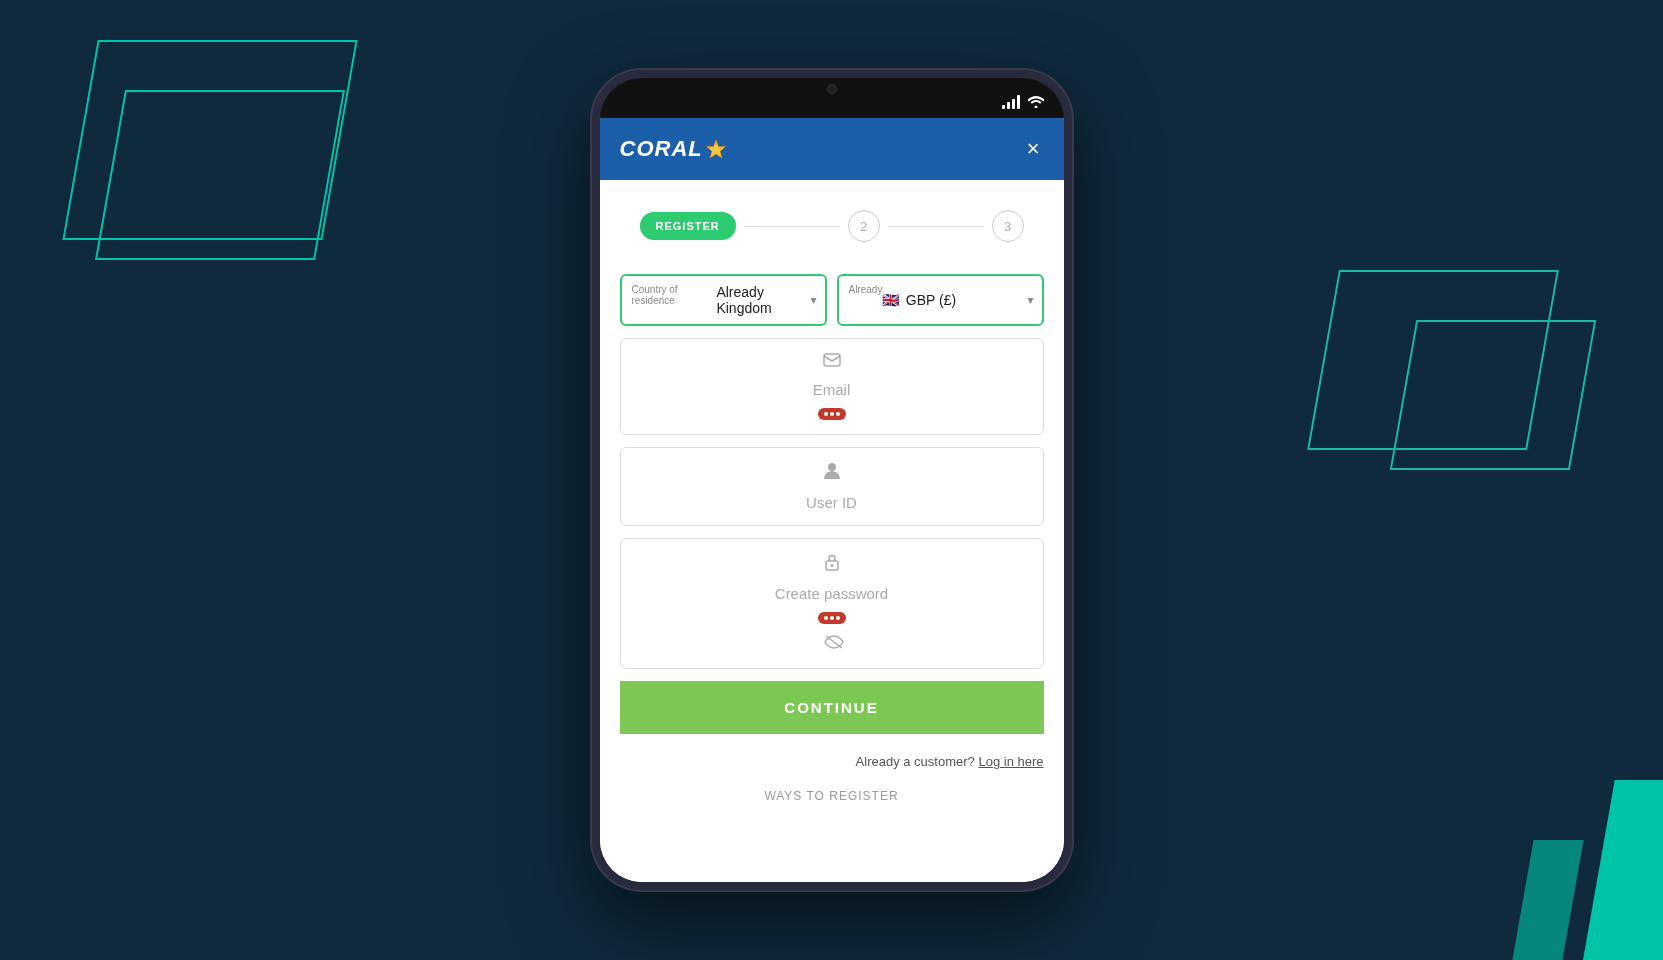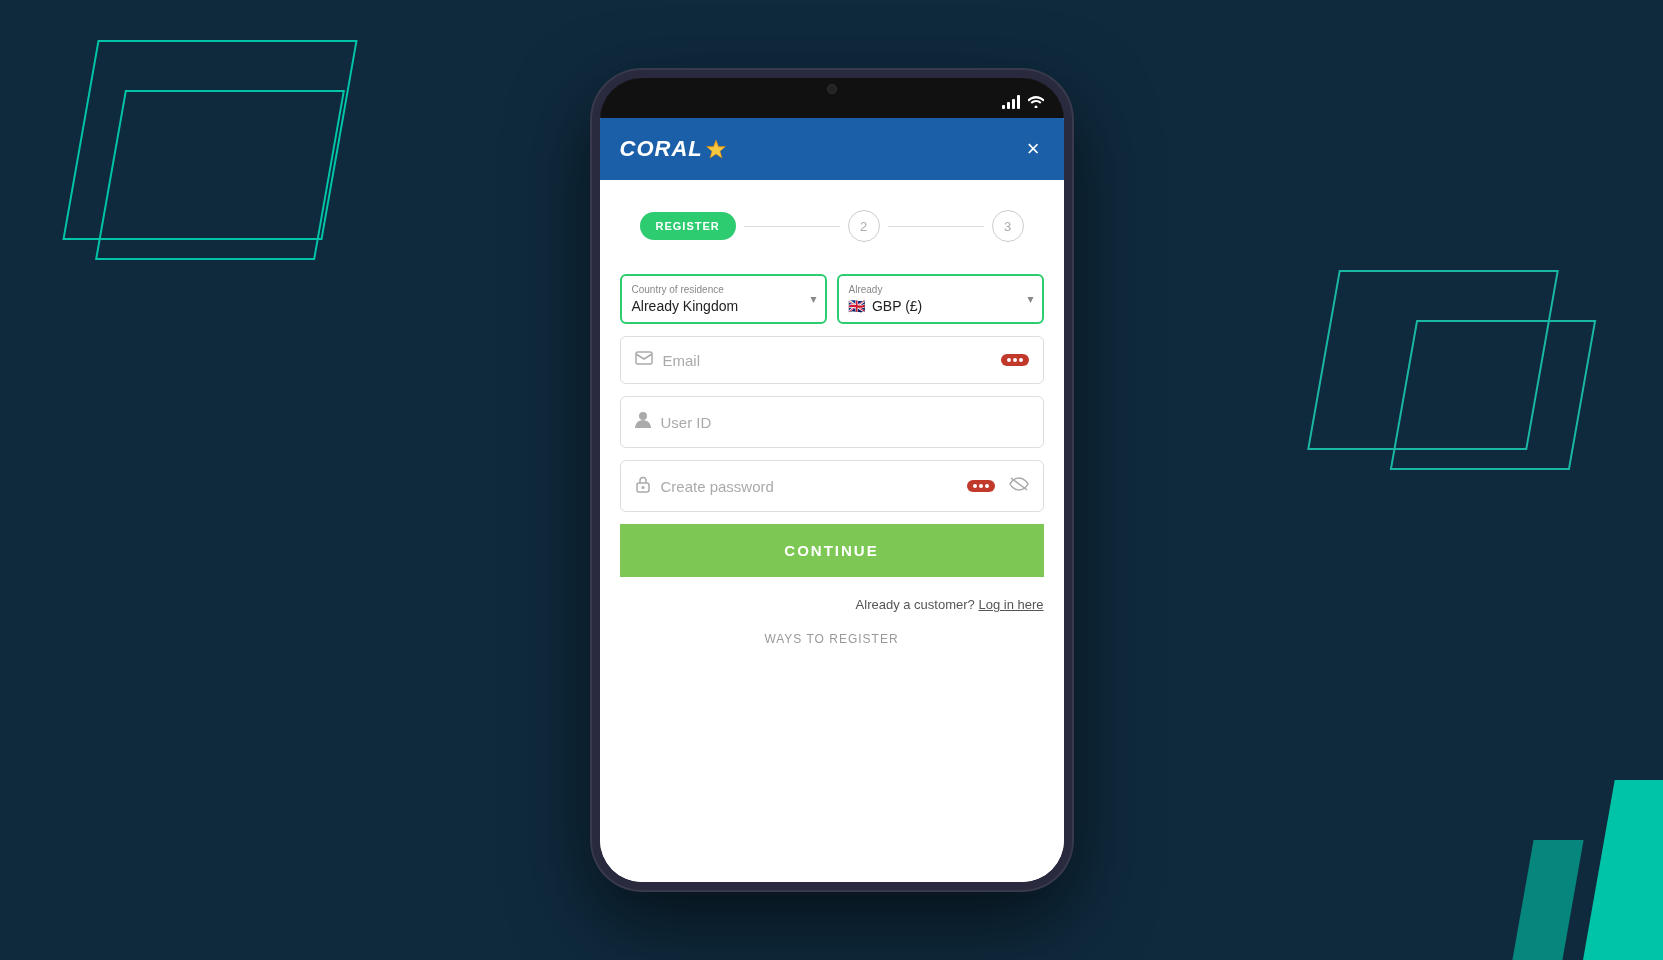--- a/index.html
+++ b/index.html
@@ -243,21 +243,21 @@
       display: flex;
       gap: 10px;
     }
 
     .select-field {
       flex: 1;
       border: 2px solid #2ecc71;
       border-radius: 6px;
       padding: 8px 10px;
       display: flex;
-      flex-direction: column;
+      flex-direction: row;
       cursor: pointer;
       background: white;
       position: relative;
     }
 
     .select-label {
       font-size: 10px;
       color: #888;
       margin-bottom: 3px;
     }
@@ -282,20 +282,21 @@
 
     
     .input-field {
       border: 1px solid #ddd;
       border-radius: 6px;
       padding: 14px 14px;
       display: flex;
       align-items: center;
       gap: 10px;
       background: white;
+      flex-direction: column;
     }
 
     .input-icon {
       color: #aaa;
       font-size: 16px;
       flex-shrink: 0;
     }
 
     .input-placeholder {
       color: #aaa;

